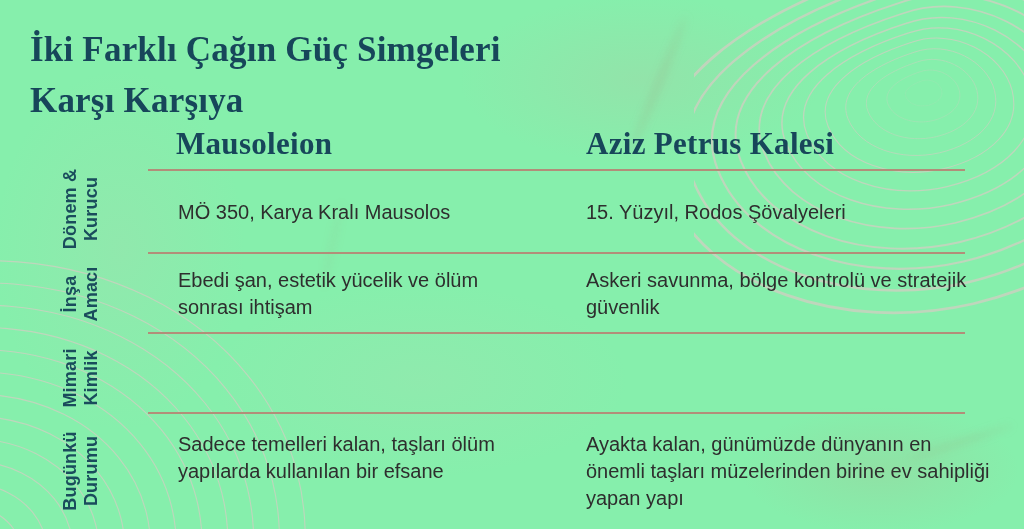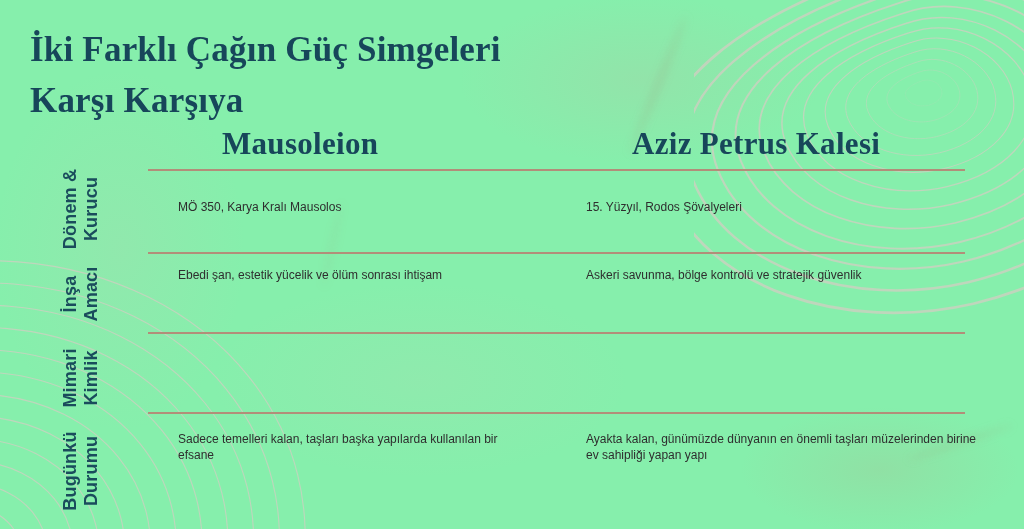--- a/index.html
+++ b/index.html
@@ -32,38 +32,38 @@
   .title{
     position:absolute;left:30px;top:2px;
     font-family:"Liberation Serif","DejaVu Serif",serif;
     font-weight:700;font-size:35px;line-height:1.45;
     color:#17465a;white-space:pre-line;letter-spacing:.2px;
   }
 
   .col-header{
     position:absolute;top:126px;
     font-family:"Liberation Serif","DejaVu Serif",serif;
-    font-weight:700;font-size:31px;color:#17465a;letter-spacing:.3px;margin-left:46px;
+    font-weight:700;font-size:31px;color:#17465a;letter-spacing:.3px;
   }
   .col-header.c1{left:176px;}
   .col-header.c2{left:586px;}
 
   .divider{position:absolute;left:148px;width:817px;height:2px;background:#b28e79;}
   .d1{top:169px}.d2{top:252px}.d3{top:332px}.d4{top:412px}
 
   .row-label{
     position:absolute;left:81px;width:170px;
     transform:translate(-50%,-50%) rotate(-90deg);
     font-weight:700;font-size:18px;line-height:1.15;
     color:#1a4c5c;text-align:center;white-space:pre-line;letter-spacing:.2px;
   }
   .rl1{top:209px}.rl2{top:294px}.rl3{top:378px}.rl4{top:471px}
 
   .cell{
-    position:absolute;font-size:12px;line-height:1.35;color:#2e2e2e;
+    position:absolute;font-size:20px;line-height:1.35;color:#2e2e2e;
   }
   .colA{left:178px;width:350px;}
   .colB{left:586px;width:405px;}
   .r1{top:199px}.r2{top:267px}.r3{top:348px}.r4{top:431px}
 </style>
 </head>
 <body>
 
 <div class="slide">
 
@@ -129,16 +129,16 @@
   <div class="row-label rl4">Bugünkü
 Durumu</div>
 
   <div class="cell colA r1">MÖ 350, Karya Kralı Mausolos</div>
   <div class="cell colB r1">15. Yüzyıl, Rodos Şövalyeleri</div>
 
   <div class="cell colA r2">Ebedi şan, estetik yücelik ve ölüm sonrası ihtişam</div>
   <div class="cell colB r2">Askeri savunma, bölge kontrolü ve stratejik güvenlik</div>
 
 
-  <div class="cell colA r4">Sadece temelleri kalan, taşları başka yapılarda kullanılan bir efsane</div>
+  <div class="cell colA r4">Sadece temelleri kalan, taşları ölüm yapılarda kullanılan bir efsane</div>
   <div class="cell colB r4">Ayakta kalan, günümüzde dünyanın en önemli taşları müzelerinden birine ev sahipliği yapan yapı</div>
 
 </div>
 
 </body></html>

